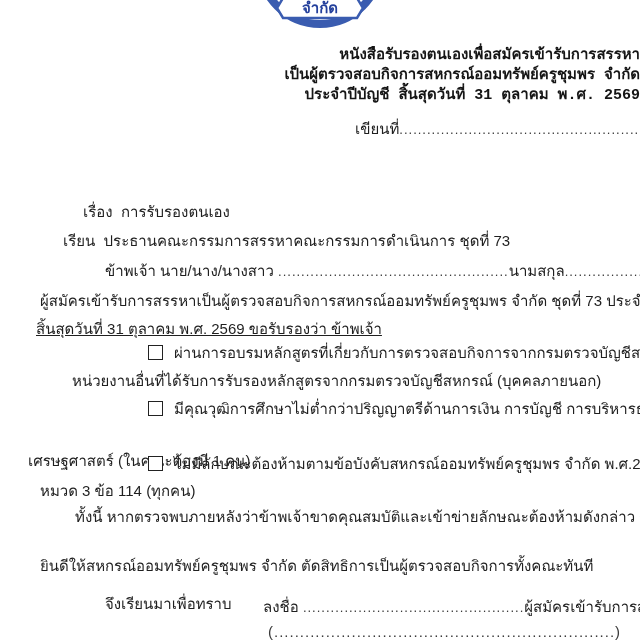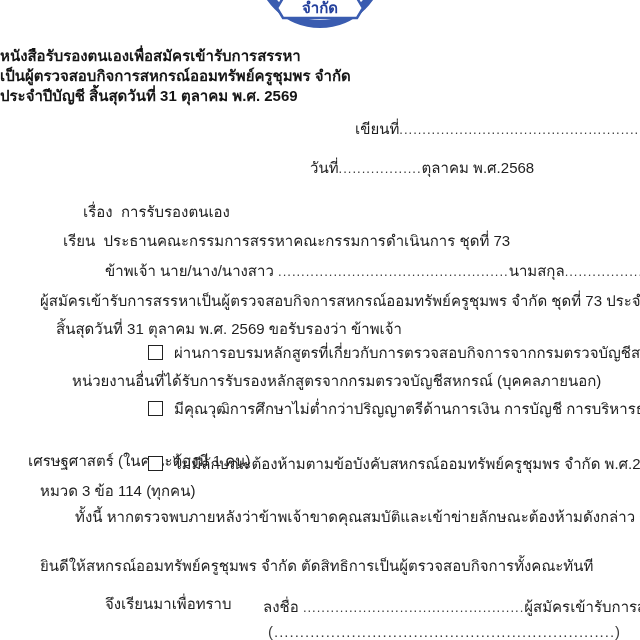--- a/index.html
+++ b/index.html
@@ -3,21 +3,21 @@
 <meta charset="utf-8">
 <style>
   html,body{margin:0;padding:0;}
   body{
     width:640px;height:640px;background:#ffffff;
     font-family:"Liberation Sans","DejaVu Sans",sans-serif;
     color:#1f1f1f;
   }
   .page{position:relative;width:640px;height:640px;background:#fff;overflow:hidden;}
   .line{position:absolute;font-size:15px;white-space:nowrap;line-height:19px;}
-  .title-line{left:0;right:0;text-align:left;font-weight:bold;color:#151515;}
+  .title-line{left:0;right:0;text-align:right;font-weight:bold;color:#151515;font-family:Liberation Mono, monospace;}
   .dots{letter-spacing:1px;color:#3a3a3a;font-size:13px;}
   .cb{
     display:inline-block;width:13px;height:13px;border:1.6px solid #222;
     vertical-align:-2px;margin-right:11px;background:#fff;
   }
   
   .logo-wrap{position:absolute;left:255px;top:-100px;width:130px;height:132px;}
 </style>
 </head>
 <body>
@@ -42,37 +42,34 @@
   </div>
 
   <div class="line title-line" style="top:46px;">หนังสือรับรองตนเองเพื่อสมัครเข้ารับการสรรหา</div>
   <div class="line title-line" style="top:66px;">เป็นผู้ตรวจสอบกิจการสหกรณ์ออมทรัพย์ครูชุมพร จำกัด</div>
   <div class="line title-line" style="top:86px;">ประจำปีบัญชี สิ้นสุดวันที่ 31 ตุลาคม พ.ศ. 2569</div>
 
   <div class="line" style="top:119px;left:355px;">
     <span>เขียนที่</span><span class="dots">...........................................................</span>
   </div>
 
-  <div class="line" style="top:158px;left:310px;">
-    <span>วันที่</span><span class="dots">..................</span><span>ตุลาคม พ.ศ.2568</span>
-  </div>
 
   <div class="line" style="top:202px;left:63px;margin-left:20px;">
     <span>เรื่อง</span>&nbsp;&nbsp;<span>การรับรองตนเอง</span>
   </div>
 
   <div class="line" style="top:231px;left:63px;">
     <span>เรียน</span>&nbsp;&nbsp;<span>ประธานคณะกรรมการสรรหาคณะกรรมการดำเนินการ ชุดที่ 73</span>
   </div>
 
   <div class="line" style="top:261px;left:105px;">
     <span>ข้าพเจ้า นาย/นาง/นางสาว </span><span class="dots">..................................................</span><span>นามสกุล</span><span class="dots">..............................................</span>
   </div>
   <div class="line" style="top:291px;left:40px;">ผู้สมัครเข้ารับการสรรหาเป็นผู้ตรวจสอบกิจการสหกรณ์ออมทรัพย์ครูชุมพร จำกัด ชุดที่ 73 ประจำปีบัญชี</div>
-  <div class="line" style="top:319px;left:56px;">สิ้นสุดวันที่ 31 ตุลาคม พ.ศ. 2569  ขอรับรองว่า  ข้าพเจ้า</div>
+  <div class="line" style="top:319px;left:36px;text-decoration:underline;">สิ้นสุดวันที่ 31 ตุลาคม พ.ศ. 2569  ขอรับรองว่า  ข้าพเจ้า</div>
 
   <div class="line" style="top:343px;left:148px;">
     <span class="cb"></span><span>ผ่านการอบรมหลักสูตรที่เกี่ยวกับการตรวจสอบกิจการจากกรมตรวจบัญชีสหกรณ์หรือ</span>
   </div>
   <div class="line" style="top:371px;left:40px;margin-left:32px;">หน่วยงานอื่นที่ได้รับการรับรองหลักสูตรจากกรมตรวจบัญชีสหกรณ์ (บุคคลภายนอก)</div>
 
   <div class="line" style="top:399px;left:148px;">
     <span class="cb"></span><span>มีคุณวุฒิการศึกษาไม่ต่ำกว่าปริญญาตรีด้านการเงิน การบัญชี การบริหารธุรกิจ</span>
   </div>
   <div class="line" style="top:427px;left:28px;margin-top:24px;">เศรษฐศาสตร์  (ในคณะต้องมี 1 คน)</div>

